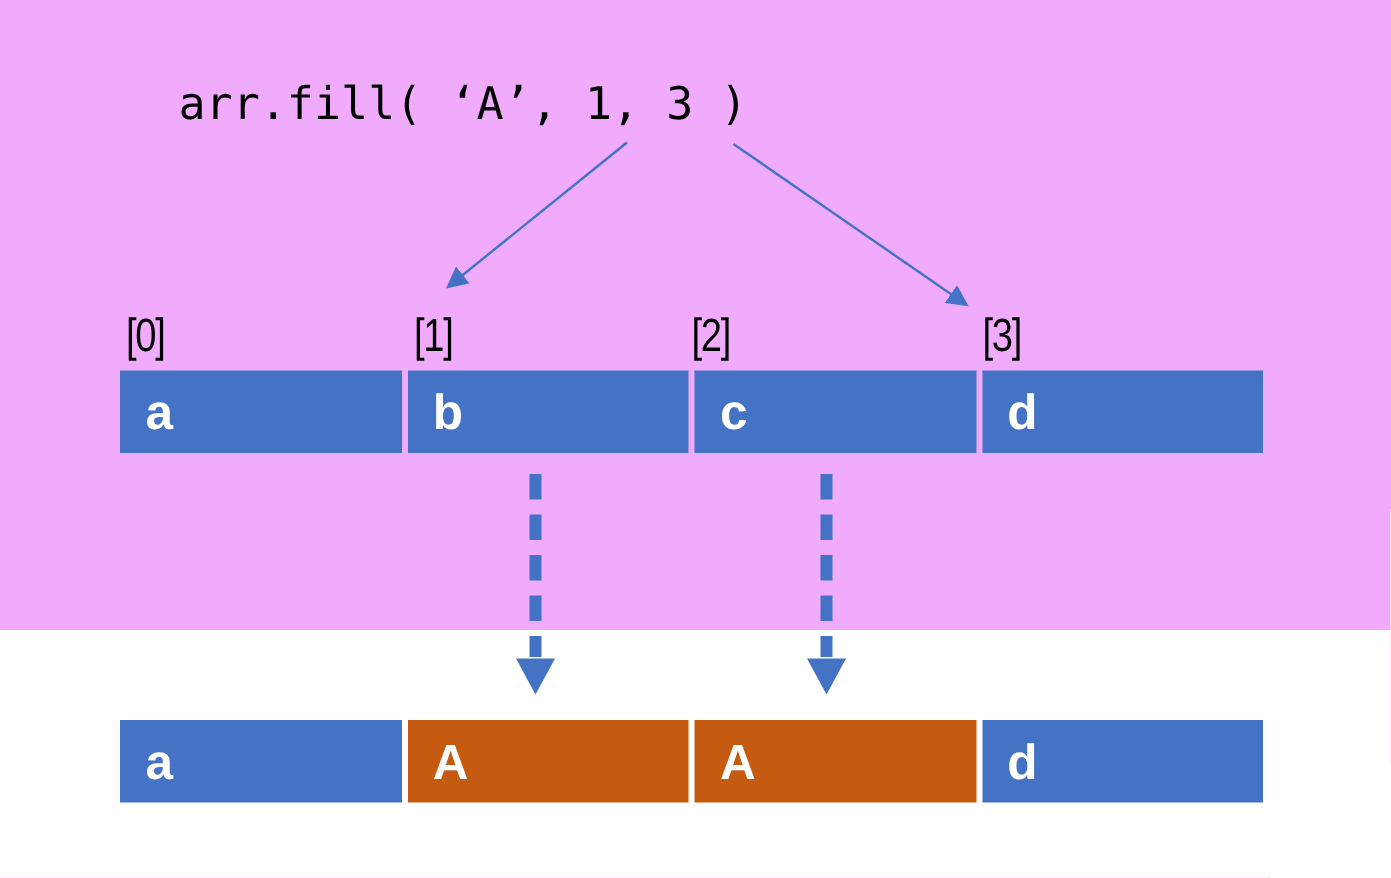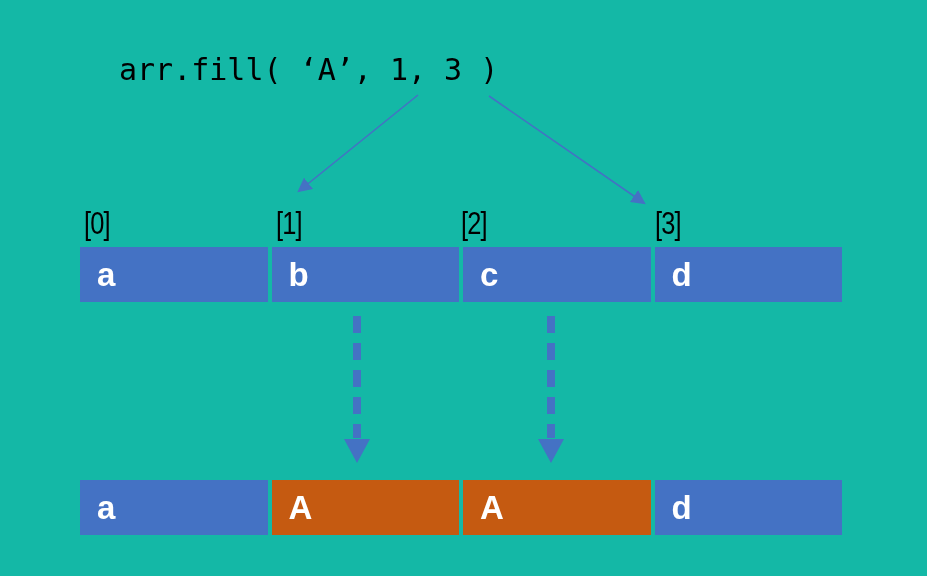--- a/index.html
+++ b/index.html
@@ -4,22 +4,22 @@
 <style>
   * { margin: 0; padding: 0; box-sizing: border-box; }
   html, body { background: #ffffff; }
   body {
     width: 927px; height: 585px;
     font-family: "Liberation Sans", sans-serif;
     overflow: hidden;
   }
   .canvas {
     position: relative;
-    width: 927px; height: 576px;
-    background: #14b8a6;
+    width: 927px; height: 420px;
+    background: #f0abfc;
   }
   .code-text {
     position: absolute;
     left: 119px; top: 51px;
     font-family: "DejaVu Sans Mono", "Liberation Mono", monospace;
     font-size: 30px;
     line-height: 38px;
     color: #000000;
     white-space: pre;
   }

